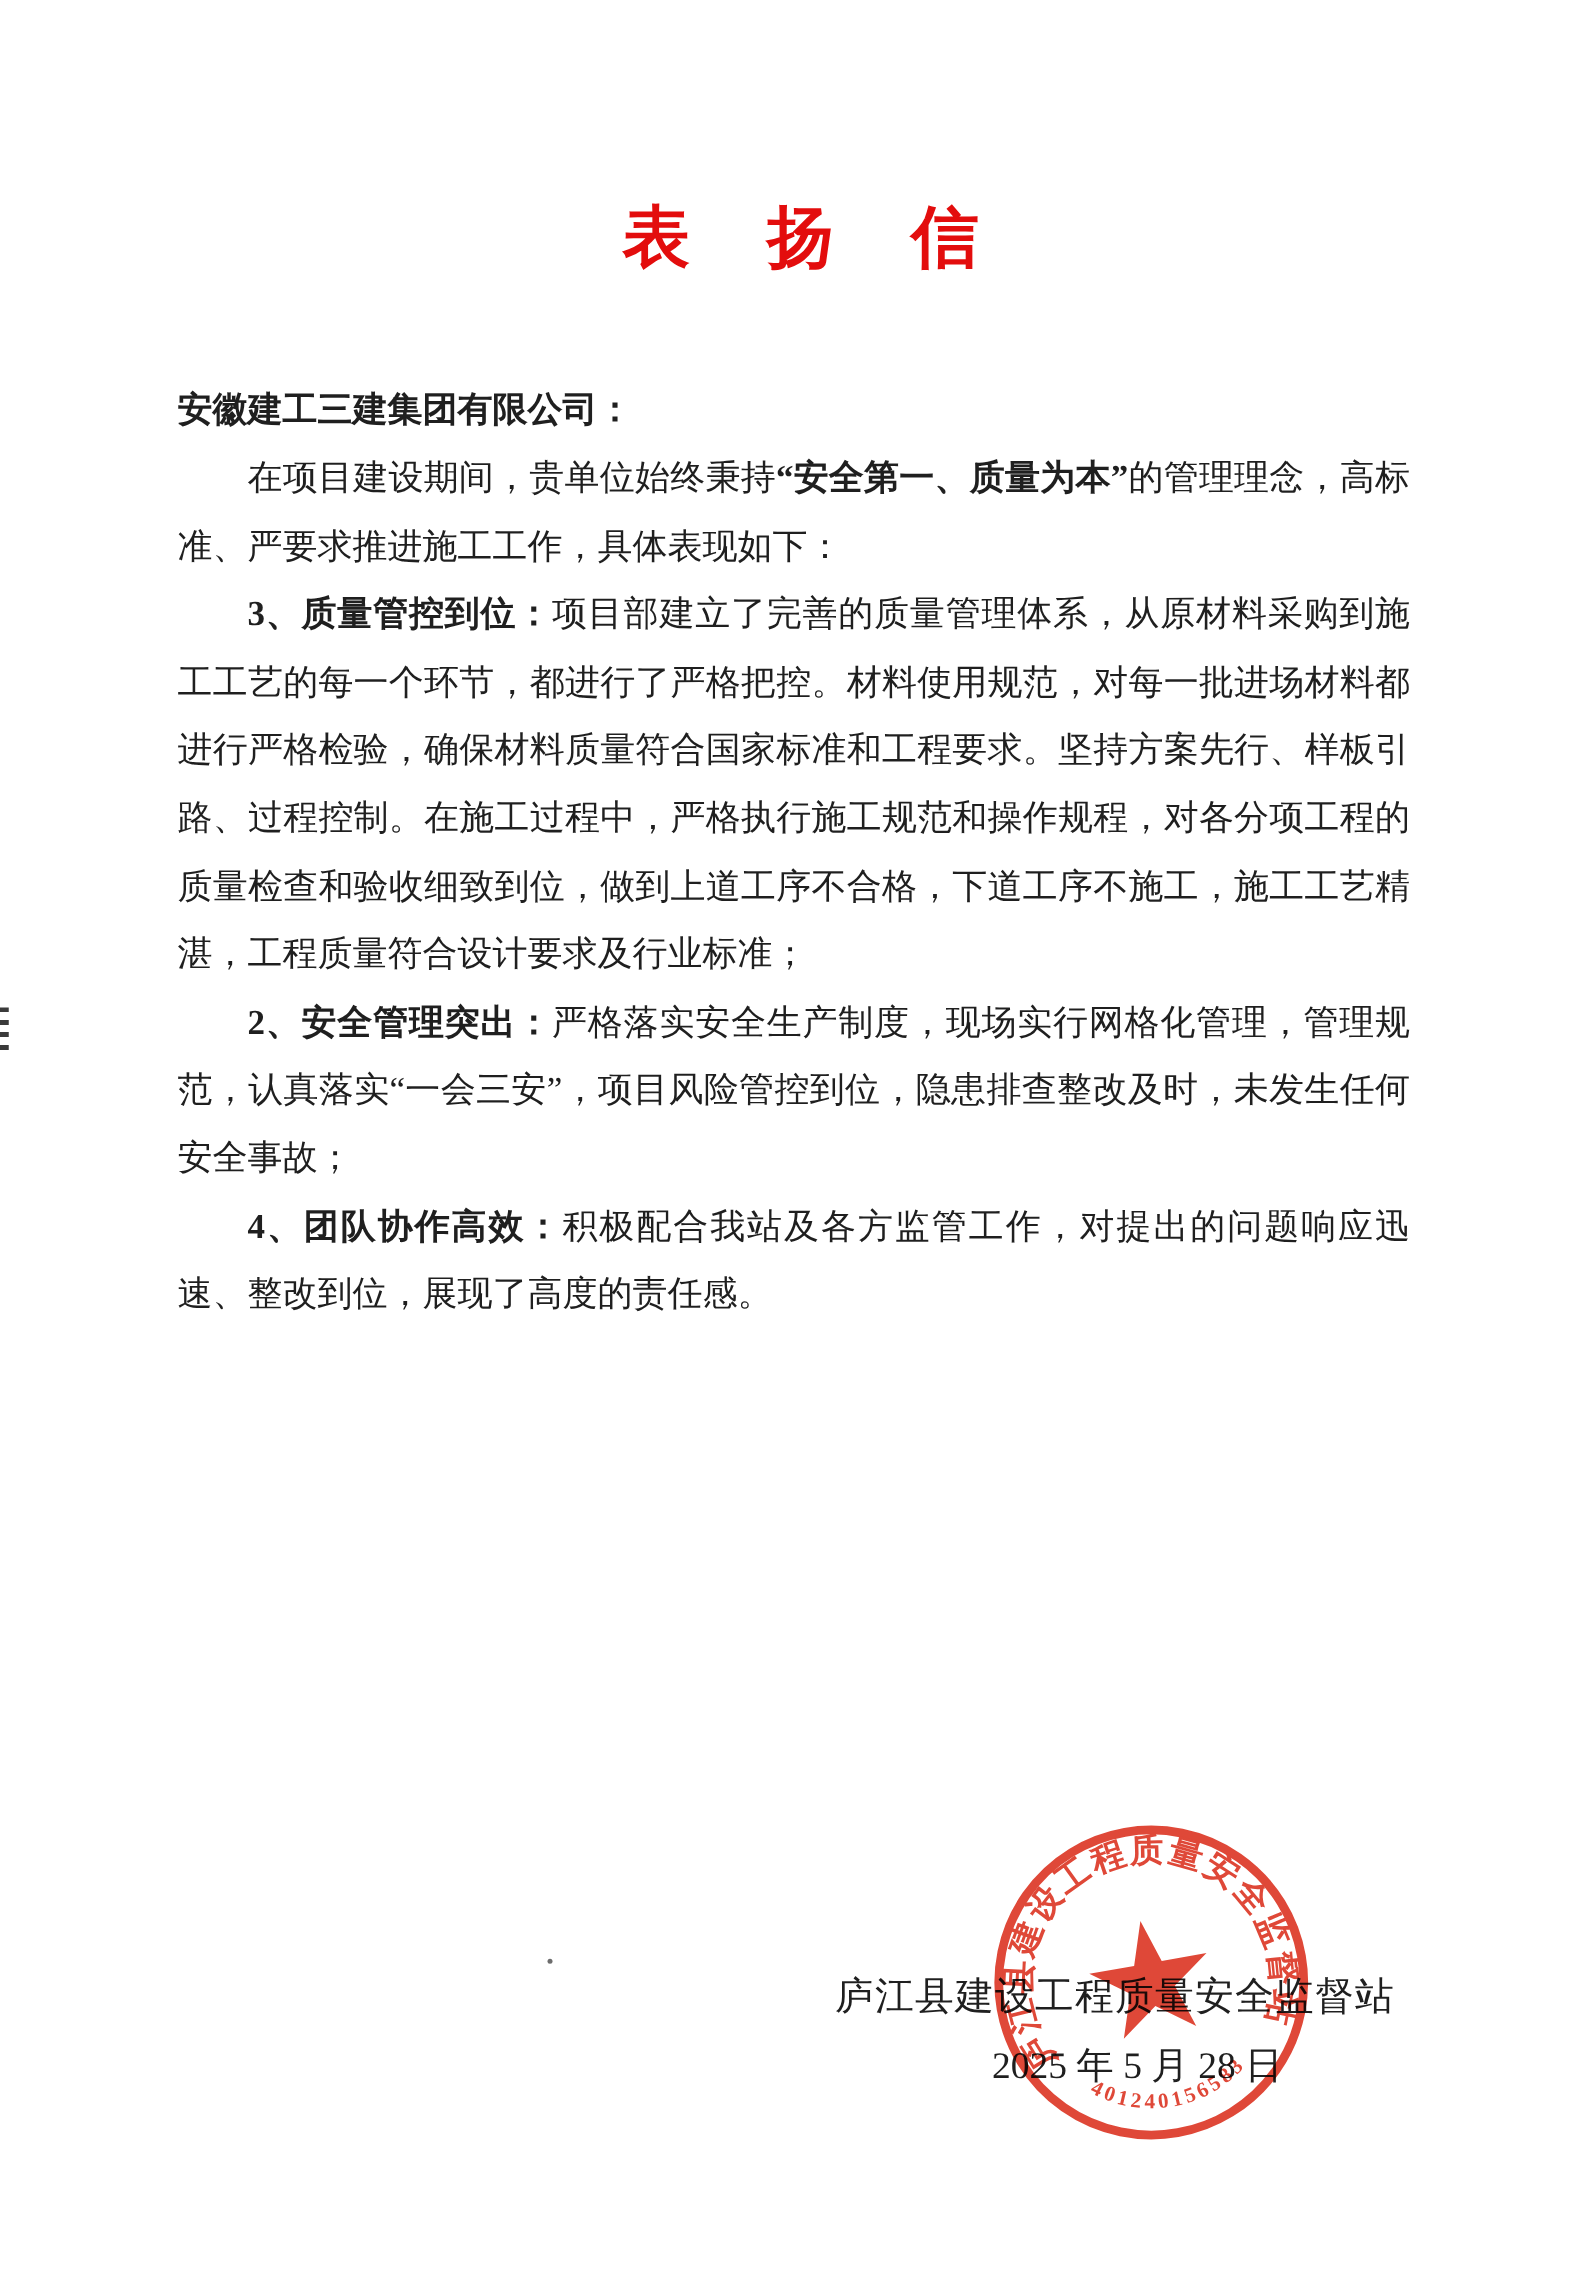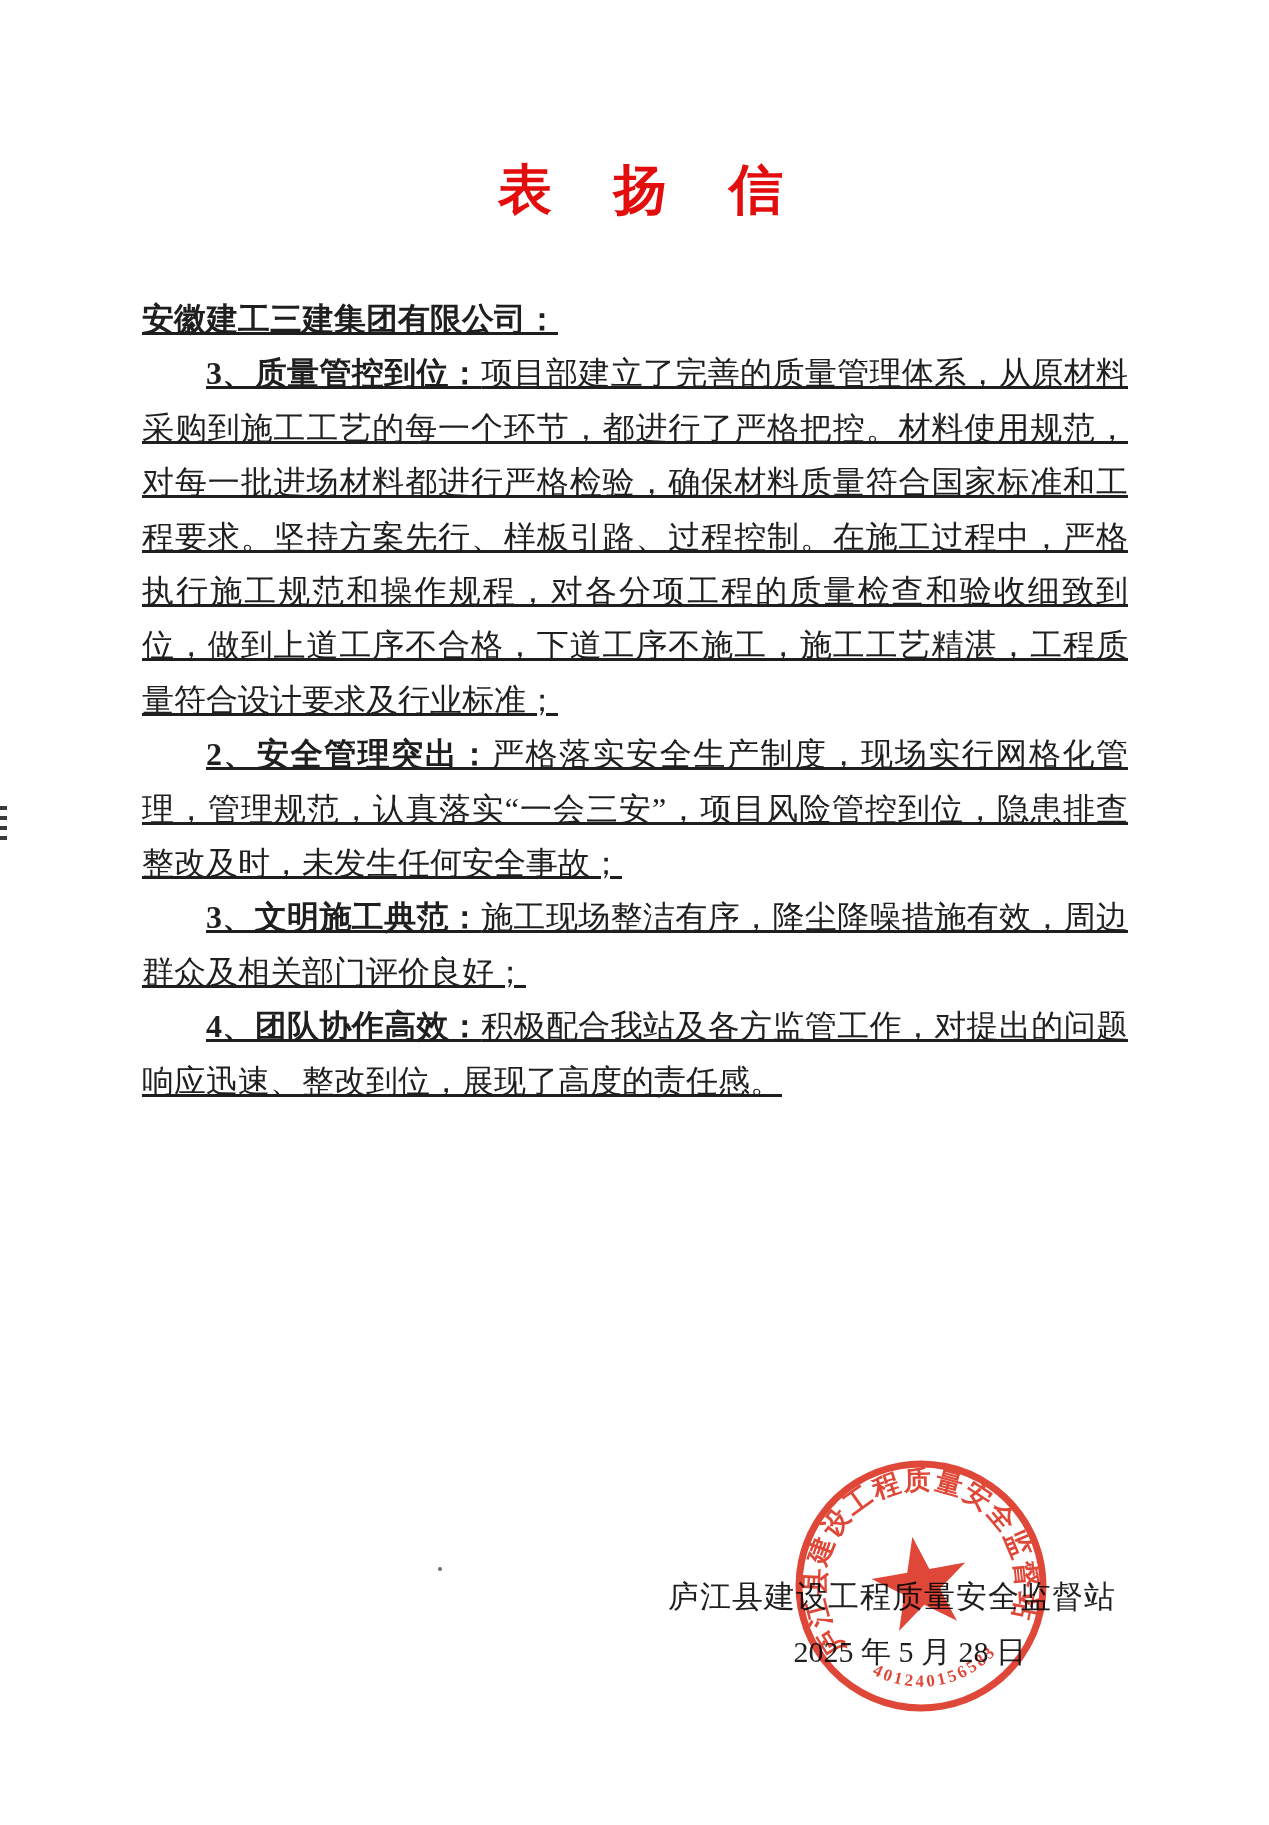--- a/index.html
+++ b/index.html
@@ -13,22 +13,22 @@
     position:relative;width:1269px;height:1825px;margin:0 auto;
     background:var(--page-bg);overflow:hidden;color:var(--text);
     font-family:"Liberation Serif","DejaVu Serif",serif;
   }
   .title{
     position:absolute;top:136px;left:0;width:100%;margin:18px;
     text-align:center;font-size:54px;font-weight:bold;
     letter-spacing:24px;color:var(--title-red);white-space:pre;
   }
   .letter-body{
-    position:absolute;left:142px;top:292px;width:986px;
-    font-size:32px;line-height:54.4px;text-align:justify;text-decoration:underline;
+    position:absolute;left:142px;top:302px;width:986px;
+    font-size:28px;line-height:54.4px;text-align:justify;
   }
   .salutation{margin:0;font-weight:bold;}
   .para{margin:0;text-indent:2em;}
   .para .b{font-weight:bold;}
   .signature{
     position:absolute;left:142px;top:1576px;width:986px;box-sizing:border-box;
     text-align:right;padding-right:12px;font-size:31px;letter-spacing:1px;
   }
   .date{
     position:absolute;left:142px;top:1632px;width:986px;box-sizing:border-box;
@@ -55,23 +55,23 @@
 </head>
 <body>
 
 <div class="page">
 
   <h1 class="title">表 扬 信</h1>
 
   <div class="letter-body">
     <p class="salutation">安徽建工三建集团有限公司：</p>
     <div id="paragraphs">
+        <p class="para"><span class="">在项目建设期间，贵单位始终秉持</span><span class="b">“安全第一、质量为本”</span><span class="">的管理理念，高标准、严要求推进施工工作，具体表现如下：</span></p>
         <p class="para"><span class="b">3、质量管控到位：</span><span class="">项目部建立了完善的质量管理体系，从原材料采购到施工工艺的每一个环节，都进行了严格把控。材料使用规范，对每一批进场材料都进行严格检验，确保材料质量符合国家标准和工程要求。坚持方案先行、样板引路、过程控制。在施工过程中，严格执行施工规范和操作规程，对各分项工程的质量检查和验收细致到位，做到上道工序不合格，下道工序不施工，施工工艺精湛，工程质量符合设计要求及行业标准；</span></p>
         <p class="para"><span class="b">2、安全管理突出：</span><span class="">严格落实安全生产制度，现场实行网格化管理，管理规范，认真落实“一会三安”，项目风险管控到位，隐患排查整改及时，未发生任何安全事故；</span></p>
-        <p class="para"><span class="b">3、文明施工典范：</span><span class="">施工现场整洁有序，降尘降噪措施有效，周边群众及相关部门评价良好；</span></p>
         <p class="para"><span class="b">4、团队协作高效：</span><span class="">积极配合我站及各方监管工作，对提出的问题响应迅速、整改到位，展现了高度的责任感。</span></p>
       </div>
   </div>
 
   <div class="signature">庐江县建设工程质量安全监督站</div>
   <div class="date">2025 年 5 月 28 日</div>
 
   <svg class="stamp" viewBox="0 0 280 280" width="280" height="280" xmlns="http://www.w3.org/2000/svg">
     <defs>
       <path id="ringArc" d="M 56 188.5 A 97 97 0 1 1 224 188.5" fill="none"></path>

